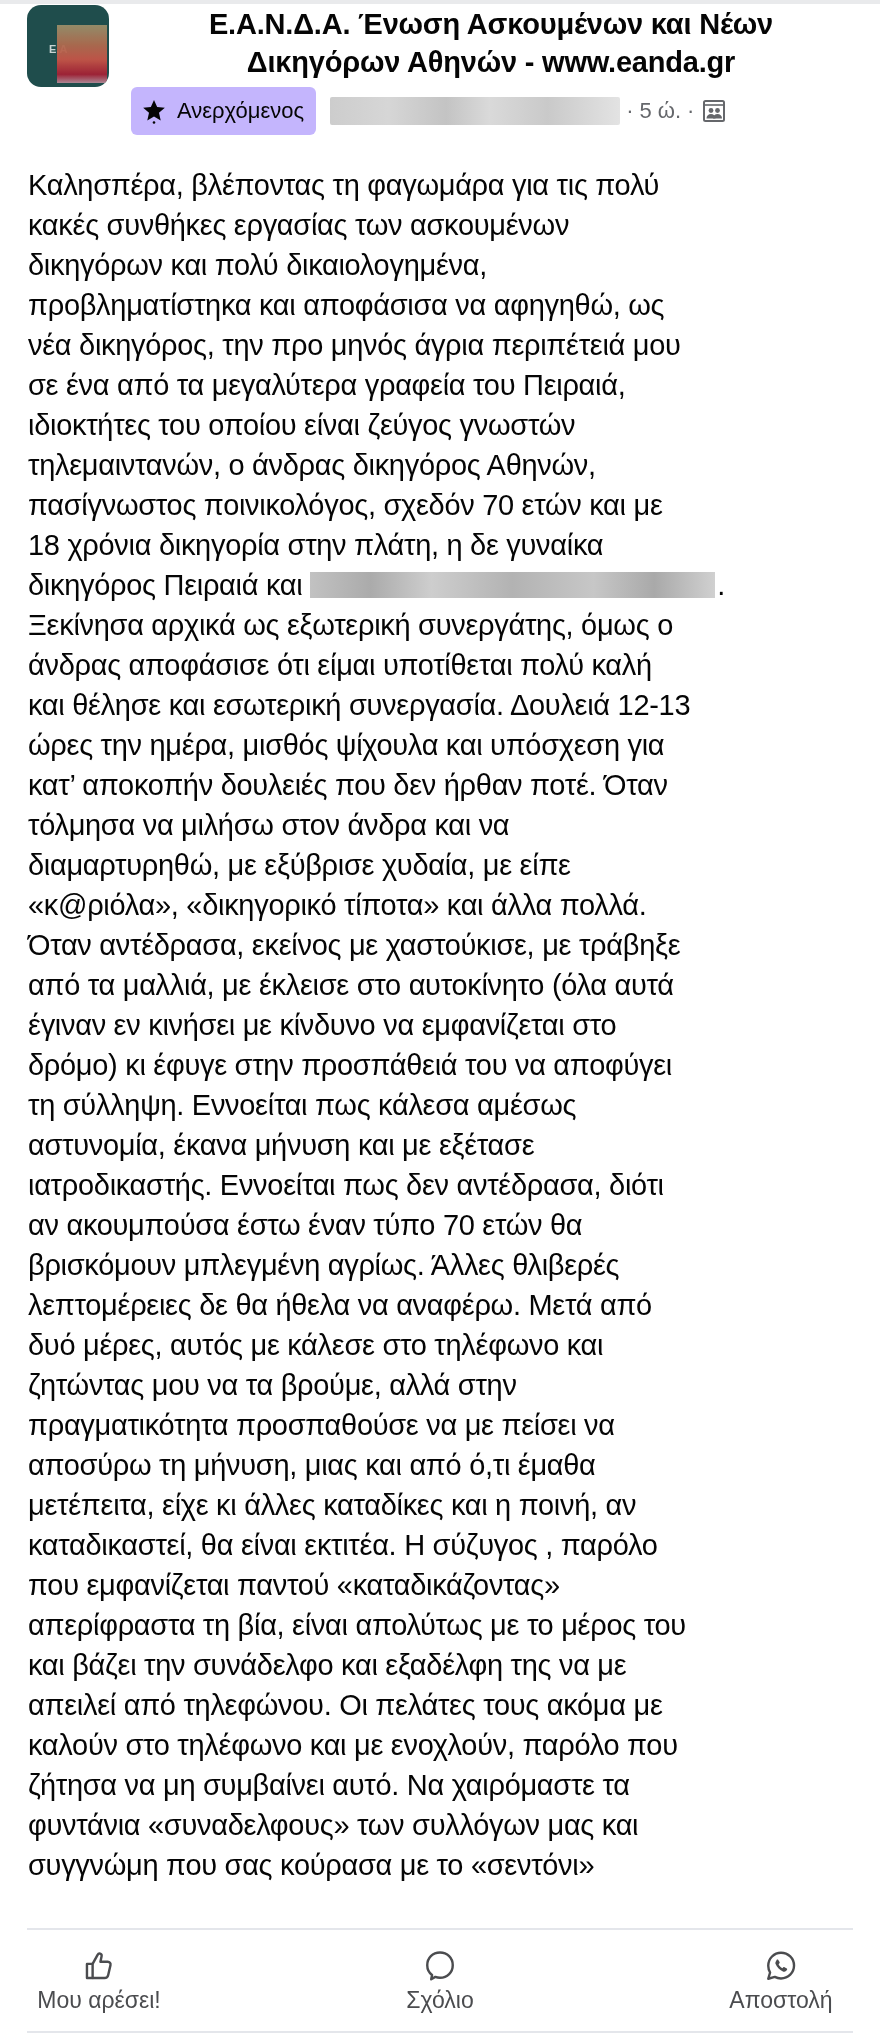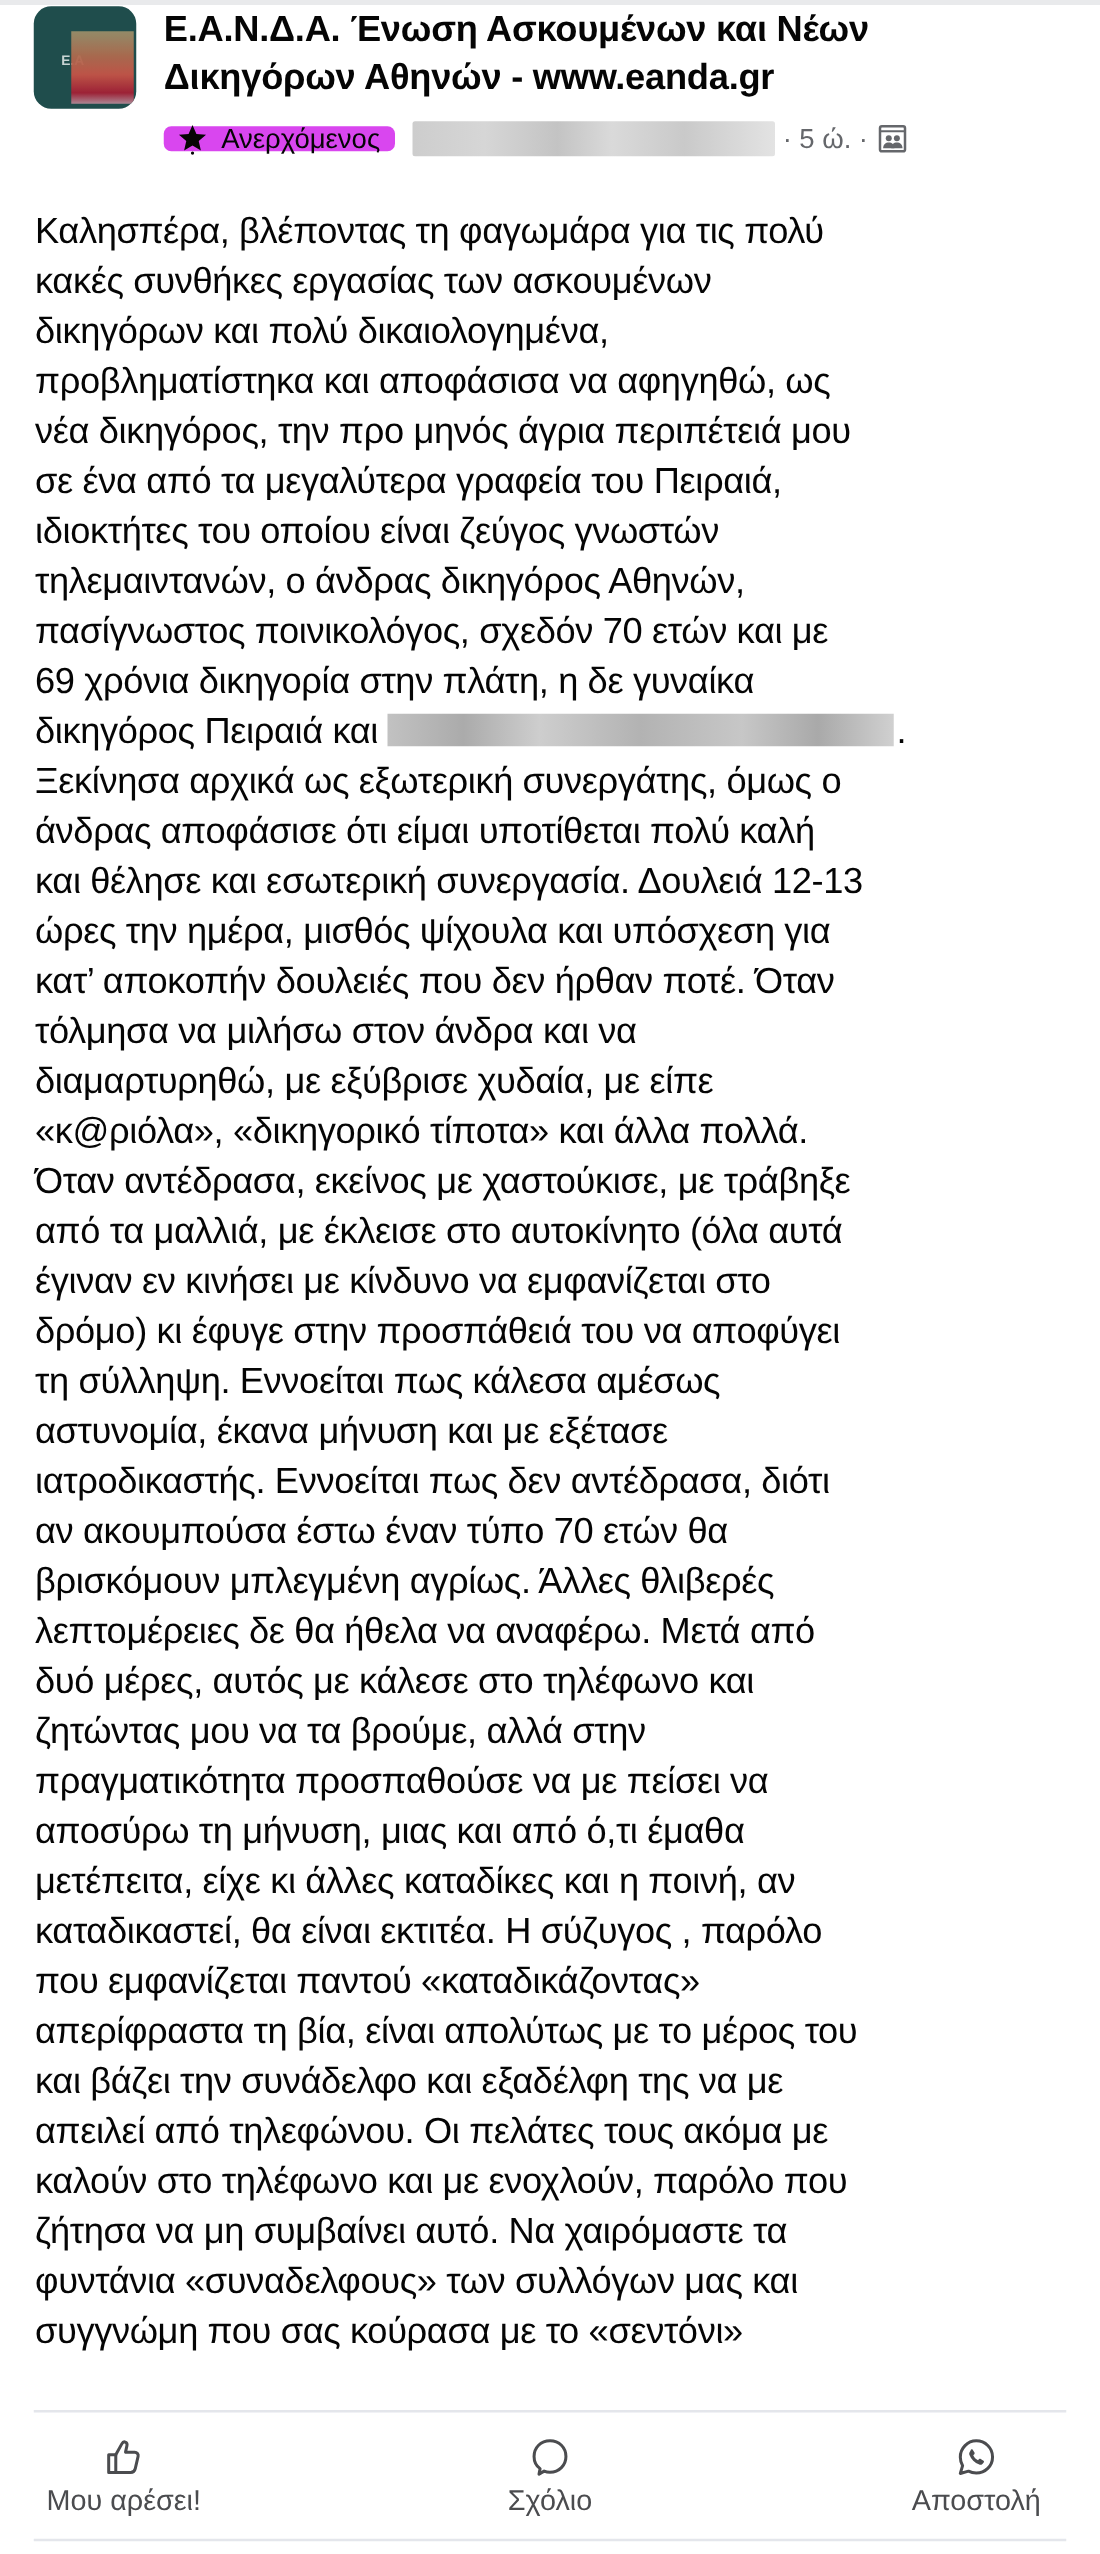--- a/index.html
+++ b/index.html
@@ -50,41 +50,42 @@
       left: 30px; top: 20px;
       width: 50px; height: 58px;
       background:
         linear-gradient(90deg, rgba(0,0,0,0) 0%, rgba(0,0,0,0) 100%),
         linear-gradient(180deg, #9a8f6a 0%, #b06a4e 35%, #c65447 60%, #a42035 85%, #b48a98 100%);
       opacity: 0.95;
     }
     .header-text {
       margin-left: 22px;
       flex: 1;
+      text-align: center;
     }
     .page-name {
       font-size: 29px;
       line-height: 38px;
       font-weight: bold;
       color: #050505;
       letter-spacing: -0.2px;
       width: 720px;
     }
     .meta-row {
       display: flex;
       align-items: center;
       margin-top: 8px;
       height: 44px;
     }
     .badge {
       display: flex;
       align-items: center;
-      background: #d946ef;
+      background: #c4b5fd;
       border-radius: 6px;
-      height: 20px;
+      height: 48px;
       padding: 0 12px 0 10px;
     }
     .badge-icon {
       width: 26px; height: 26px;
       margin-right: 10px;
     }
     .badge-label {
       font-size: 22px;
       color: #050505;
     }
@@ -209,21 +210,21 @@
   <div class="body-text">
     <div class="line">Καλησπέρα, βλέποντας τη φαγωμάρα για τις πολύ</div>
     <div class="line">κακές συνθήκες εργασίας των ασκουμένων</div>
     <div class="line">δικηγόρων και πολύ δικαιολογημένα,</div>
     <div class="line">προβληματίστηκα και αποφάσισα να αφηγηθώ, ως</div>
     <div class="line">νέα δικηγόρος, την προ μηνός άγρια περιπέτειά μου</div>
     <div class="line">σε ένα από τα μεγαλύτερα γραφεία του Πειραιά,</div>
     <div class="line">ιδιοκτήτες του οποίου είναι ζεύγος γνωστών</div>
     <div class="line">τηλεμαιντανών, ο άνδρας δικηγόρος Αθηνών,</div>
     <div class="line">πασίγνωστος ποινικολόγος, σχεδόν 70 ετών και με</div>
-    <div class="line">69 χρόνια δικηγορία στην πλάτη, η δε γυναίκα</div>
+    <div class="line">18 χρόνια δικηγορία στην πλάτη, η δε γυναίκα</div>
     <div class="line"><span>δικηγόρος Πειραιά και</span> <span class="redact-inline"></span><span>.</span></div>
     <div class="line">Ξεκίνησα αρχικά ως εξωτερική συνεργάτης, όμως ο</div>
     <div class="line">άνδρας αποφάσισε ότι είμαι υποτίθεται πολύ καλή</div>
     <div class="line">και θέλησε και εσωτερική συνεργασία. Δουλειά 12-13</div>
     <div class="line">ώρες την ημέρα, μισθός ψίχουλα και υπόσχεση για</div>
     <div class="line">κατ’ αποκοπήν δουλειές που δεν ήρθαν ποτέ. Όταν</div>
     <div class="line">τόλμησα να μιλήσω στον άνδρα και να</div>
     <div class="line">διαμαρτυρηθώ, με εξύβρισε χυδαία, με είπε</div>
     <div class="line">«κ@ριόλα», «δικηγορικό τίποτα» και άλλα πολλά.</div>
     <div class="line">Όταν αντέδρασα, εκείνος με χαστούκισε, με τράβηξε</div>

